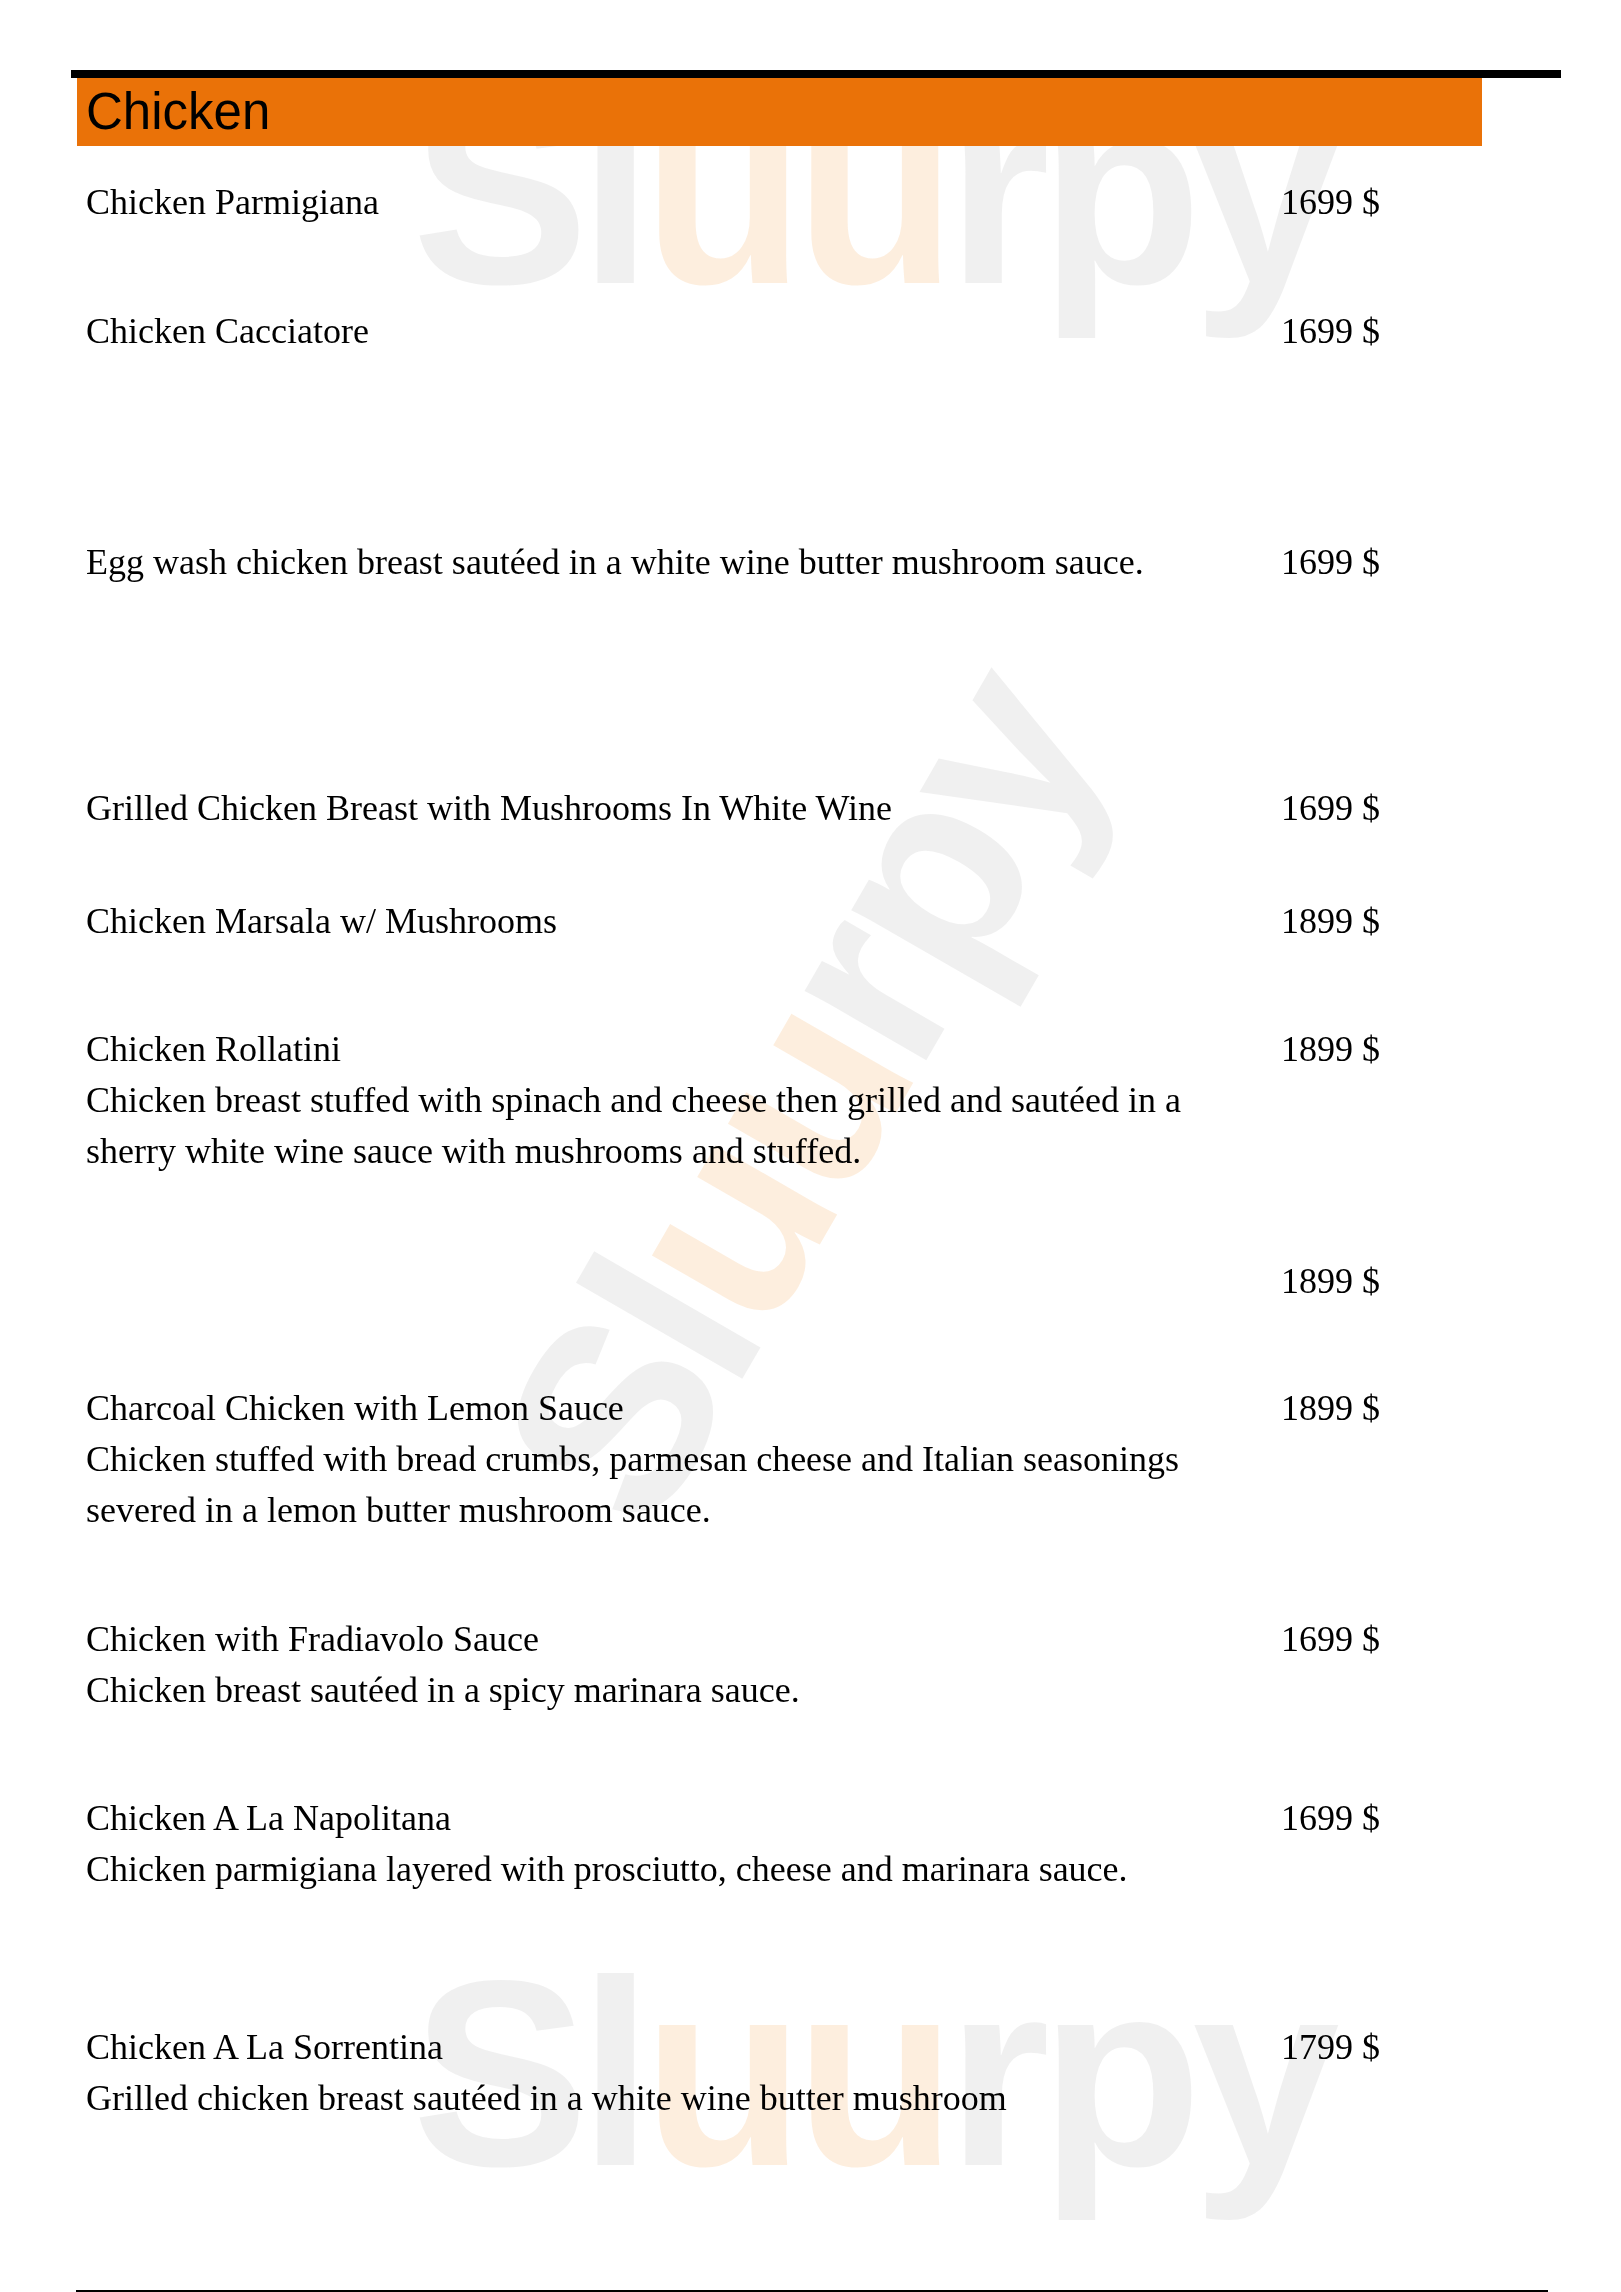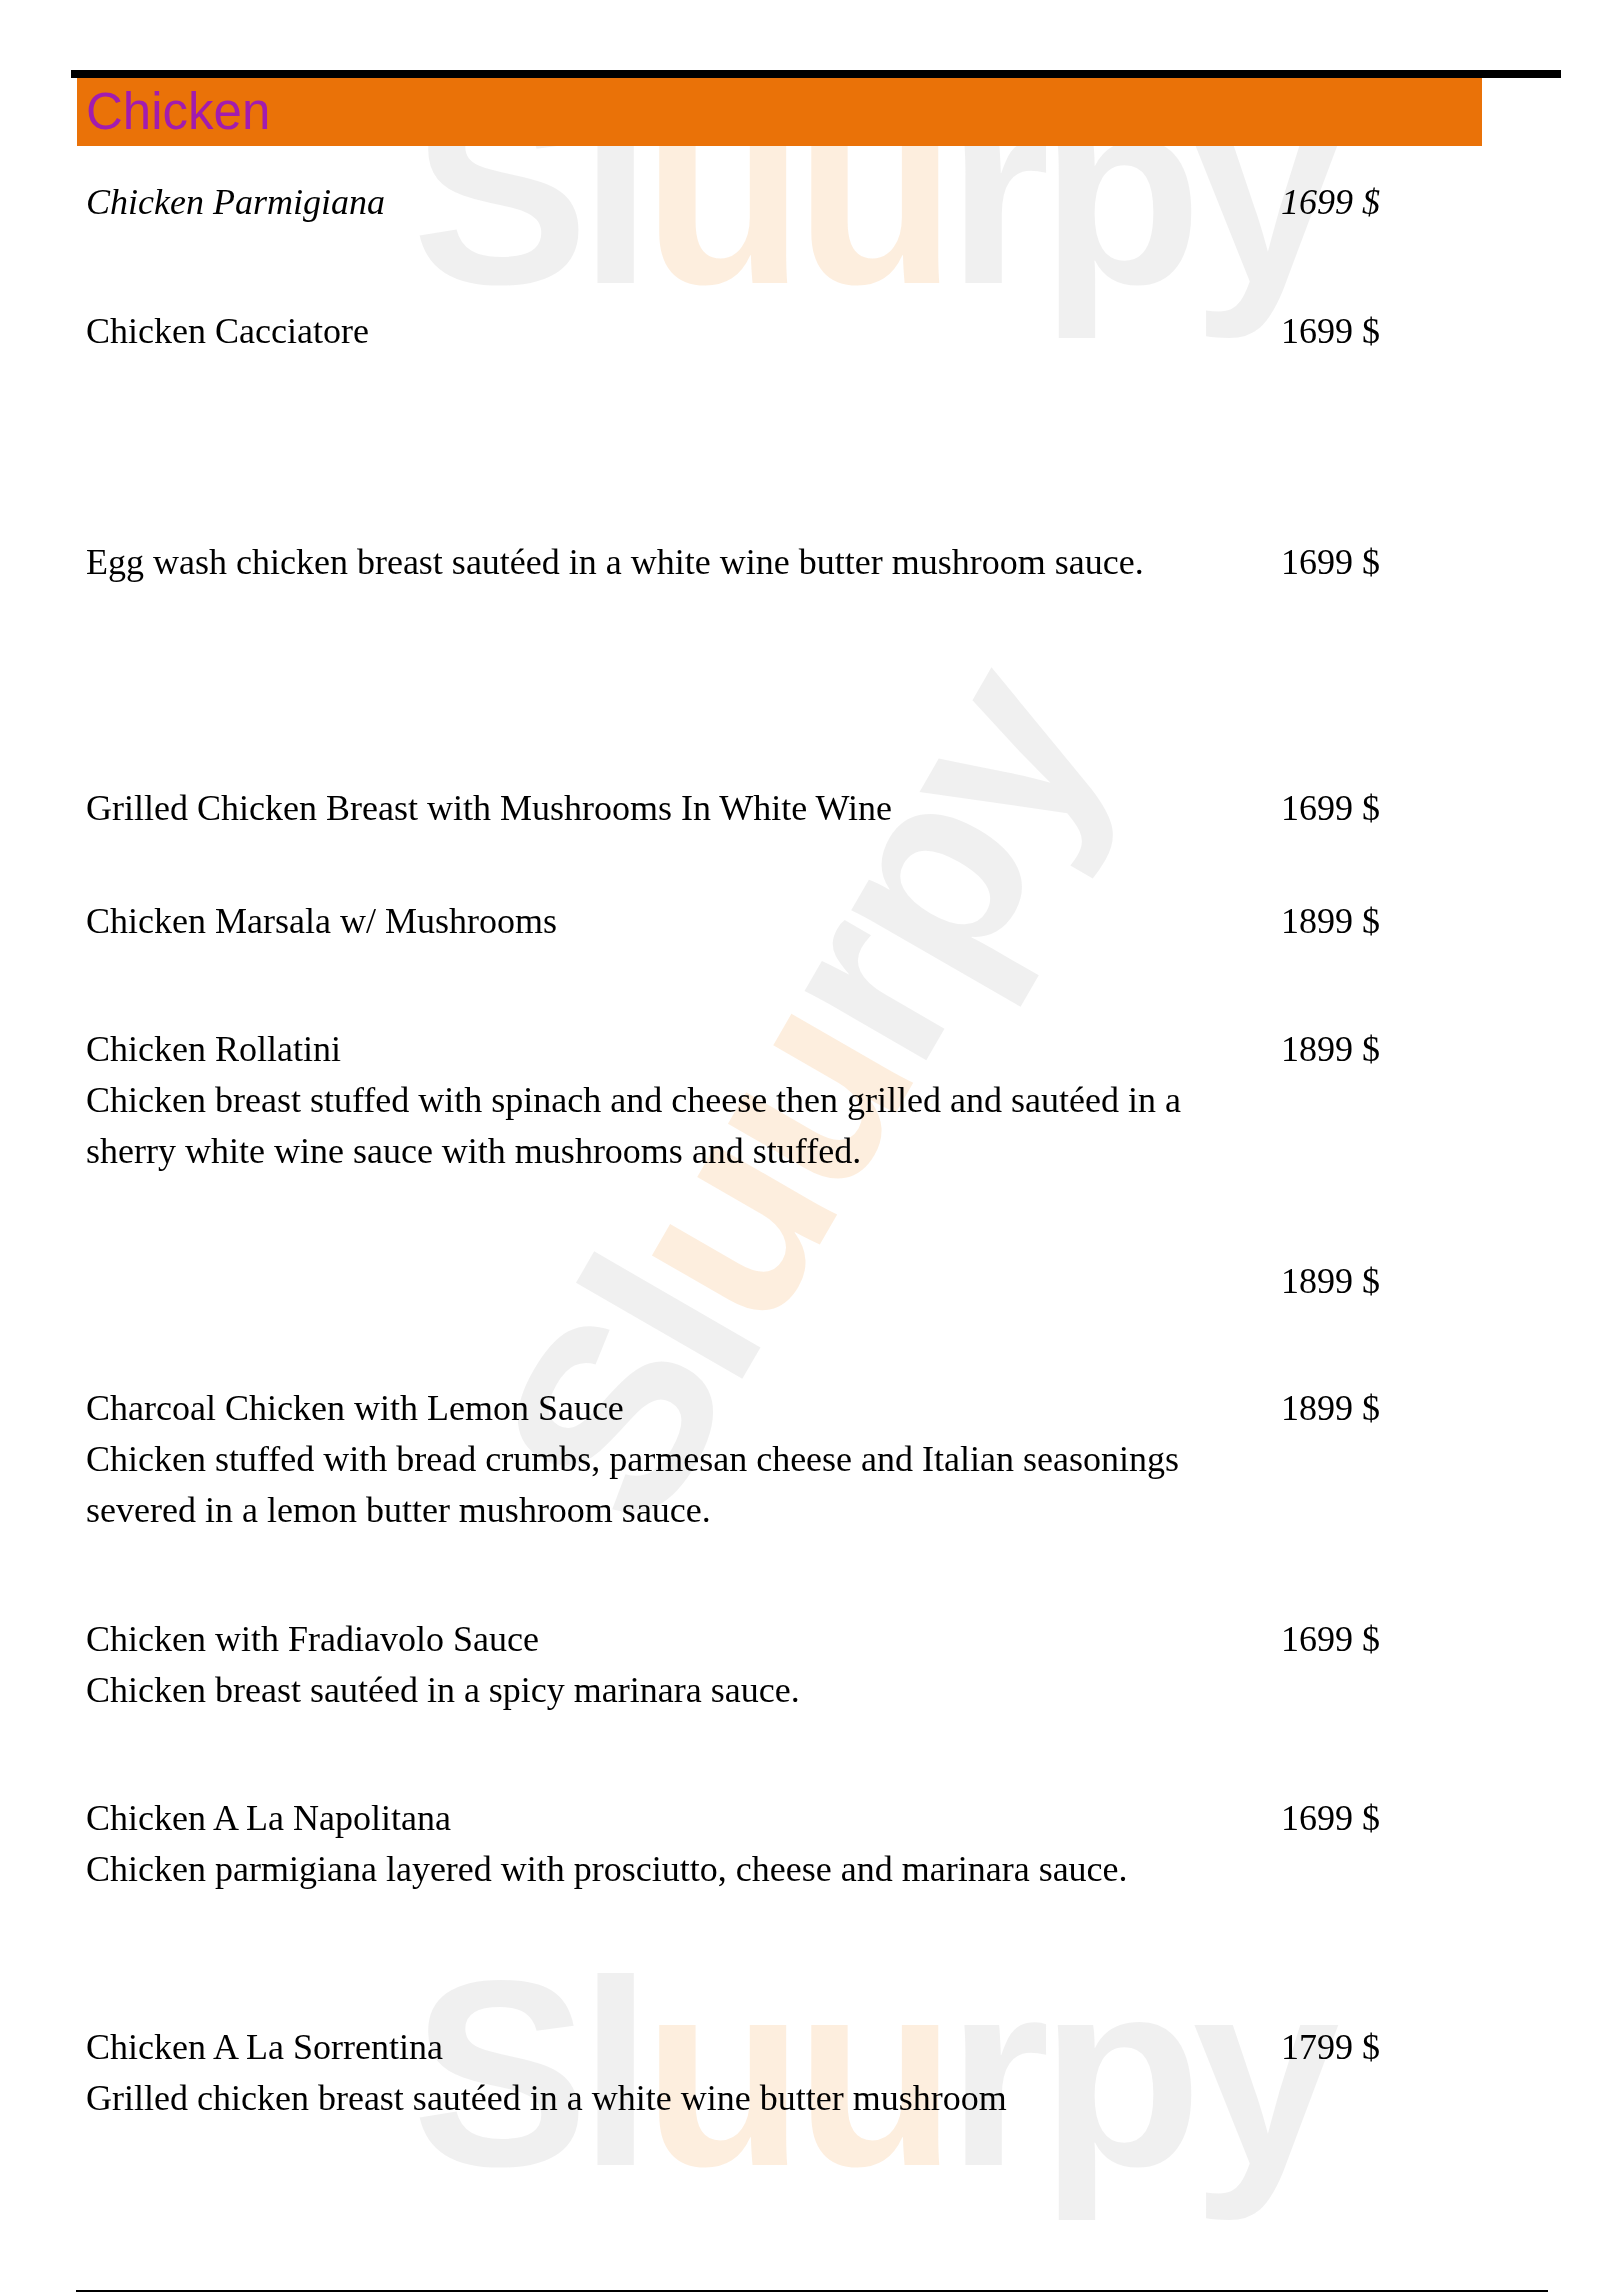--- a/index.html
+++ b/index.html
@@ -25,21 +25,21 @@
     position: absolute; left: 71px; top: 70px; width: 1490px; height: 7.8px;
     background: #000; z-index: 1;
   }
   .section-band {
     position: absolute; left: 77px; top: 78px; width: 1405px; height: 68px;
     background: #ea7208; z-index: 1;
   }
   .section-title {
     position: absolute; left: 86px; top: 80px;
     font-family: "Liberation Sans", "DejaVu Sans", sans-serif;
-    font-size: 51px; color: #a21caf; line-height: 63px; z-index: 2;
+    font-size: 51px; color: #000000; line-height: 63px; z-index: 2;
   }
   .item { position: absolute; left: 86px; width: 1392px; z-index: 2; }
   .item .name, .item .desc {
     font-size: 36px; line-height: 51px; display: block; width: 1157px;
   }
   .item .price {
     position: absolute; left: 1195px; top: 0;
     font-size: 36px; line-height: 51px; white-space: nowrap;
   }
   .bottom-rule {
@@ -53,21 +53,21 @@
 <div class="watermark">
   <div class="wm" style="left:412px; top:39px;"><span>Sl</span><span class="u">uu</span><span>rpy</span></div>
   <div class="wm" style="left:412px; top:980px; transform: rotate(-60deg); transform-origin: 392px 196px;"><span>Sl</span><span class="u">uu</span><span>rpy</span></div>
   <div class="wm" style="left:412px; top:1921px;"><span>Sl</span><span class="u">uu</span><span>rpy</span></div>
 </div>
 
 <div class="top-rule"></div>
 <div class="section-band"></div>
 <div class="section-title">Chicken</div>
 
-<div class="item" style="top:177px;font-style:italic;">
+<div class="item" style="top:177px;">
   <span class="name">Chicken Parmigiana</span>
   <span class="price">1699 $</span>
 </div>
 
 <div class="item" style="top:306px;">
   <span class="name">Chicken Cacciatore</span>
   <span class="price">1699 $</span>
 </div>
 
 <div class="item" style="top:537px;">

